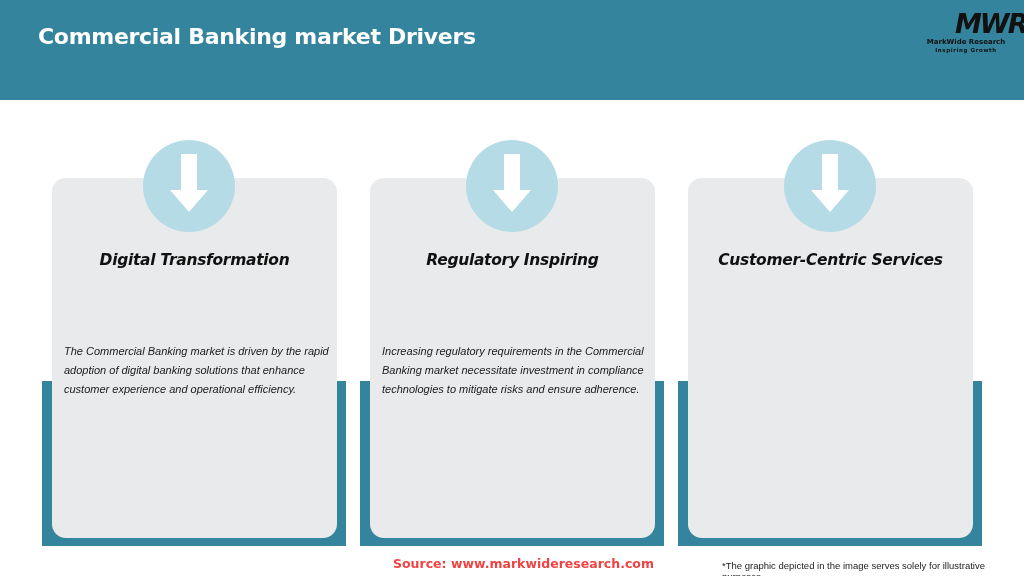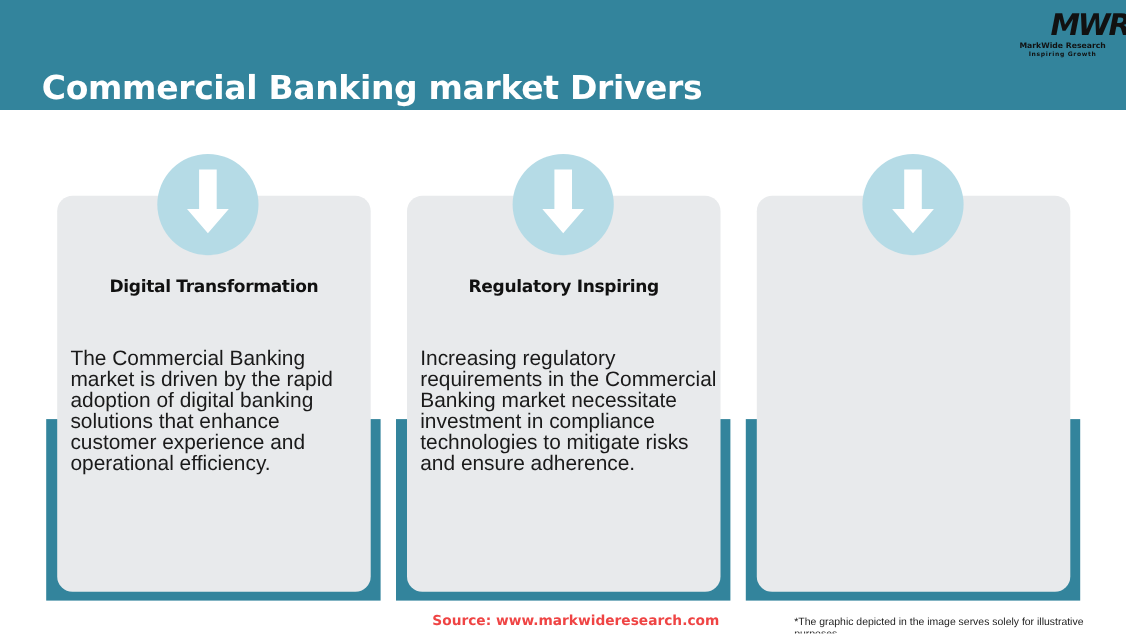--- a/index.html
+++ b/index.html
@@ -7,22 +7,22 @@
     width: 1024px; height: 576px; position: relative; overflow: hidden;
     background: #ffffff;
     font-family: "Liberation Sans", sans-serif;
   }
   .header {
     position: absolute; left: 0; top: 0; width: 1024px; height: 100px;
     background: #33849c;
   }
   .header-title {
     position: absolute; left: 38px; top: 24px;
-    color: #ffffff; font-weight: bold; font-size: 30px;
-    font-family: "DejaVu Sans", sans-serif; letter-spacing: -0.3px; margin-top: 39px;
+    color: #ffffff; font-weight: bold; font-size: 22px;
+    font-family: "DejaVu Sans", sans-serif; letter-spacing: -0.3px;
   }
   .logo {
     position: absolute; left: 924px; top: 10px; width: 84px; height: 46px;
     text-align: center; color: #111;
   }
   .logo-mark {
     font-family: "DejaVu Sans", sans-serif; font-weight: bold; font-style: italic;
     font-size: 27px; line-height: 28px; letter-spacing: -2px; color: #111; margin-left: 31px;
   }
   .logo-name {
@@ -30,34 +30,34 @@
   }
   .logo-tag {
     font-family: "DejaVu Sans", sans-serif; font-size: 5.5px; line-height: 7px; letter-spacing: 0.6px; color: #111; font-weight: bold;
   }
   .backer {
     position: absolute; top: 381px; height: 165px; width: 304px;
     background: #33849c;
   }
   .card {
     position: absolute; top: 178px; width: 285px; height: 360px;
-    background: #e8eaec; border-radius: 14px;
+    background: #e8eaec; border-radius: 14px; font-style: italic;
   }
   .circle {
     position: absolute; top: 140px; width: 92px; height: 92px; border-radius: 50%;
     background: #b5dbe6;
   }
   .circle svg { position: absolute; left: 0; top: 0; }
   .card-title {
     position: absolute; top: 73px; left: 0; width: 285px; text-align: center;
     font-family: "DejaVu Sans", sans-serif; font-weight: bold; font-size: 15.5px; color: #111; letter-spacing: -0.3px;
   }
   .card-body {
-    position: absolute; top: 139px; left: 12px; width: 270px;
-    font-size: 19px; line-height: 19px; color: #1a1a1a;
+    position: absolute; top: 164px; left: 12px; width: 270px;
+    font-size: 11px; line-height: 19px; color: #1a1a1a;
   }
   .source {
     position: absolute; left: 393px; top: 556px;
     font-family: "DejaVu Sans", sans-serif; font-weight: bold; font-size: 12.5px; color: #ef4444;
   }
   .disclaimer {
     position: absolute; left: 722px; top: 560px;
     font-size: 9.5px; color: #222;
   }
 </style>
@@ -90,20 +90,21 @@
   <div class="card-body">Increasing regulatory requirements in the Commercial Banking market necessitate investment in compliance technologies to mitigate risks and ensure adherence.</div>
 </div>
 <div class="circle" style="left:466px;">
   <svg width="92" height="92" viewBox="0 0 92 92">
     <polygon points="38,14 54,14 54,50 65,50 46,72 27,50 38,50" fill="#ffffff"></polygon>
   </svg>
 </div>
 
 <div class="backer" style="left:678px;"></div>
 <div class="card" style="left:688px;">
+  <div class="card-title">Customer-Centric Services</div>
 </div>
 <div class="circle" style="left:784px;">
   <svg width="92" height="92" viewBox="0 0 92 92">
     <polygon points="38,14 54,14 54,50 65,50 46,72 27,50 38,50" fill="#ffffff"></polygon>
   </svg>
 </div>
 
 <div class="source">Source: www.markwideresearch.com</div>
 <div class="disclaimer">*The graphic depicted in the image serves solely for illustrative purposes</div>
 

